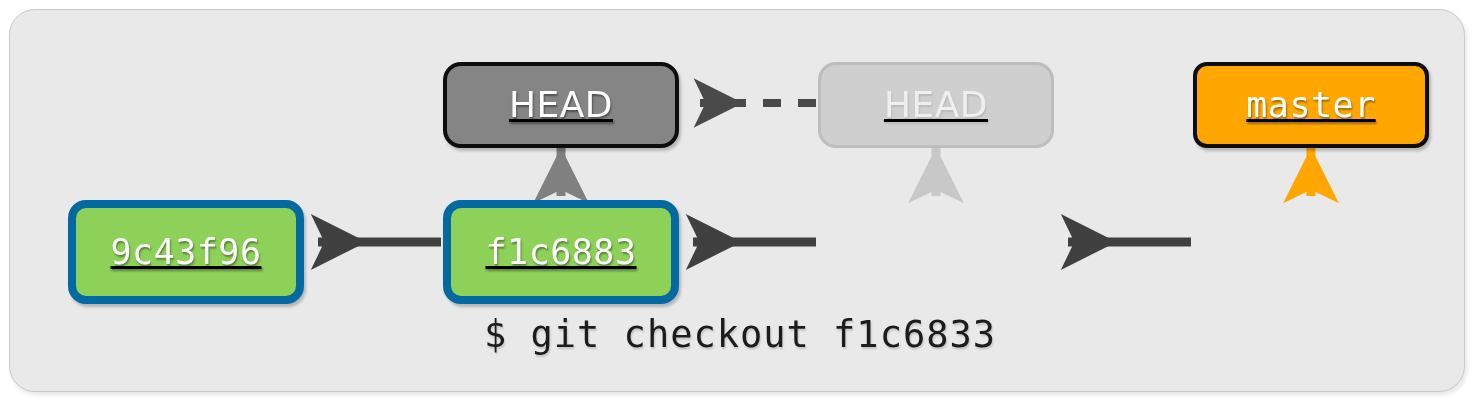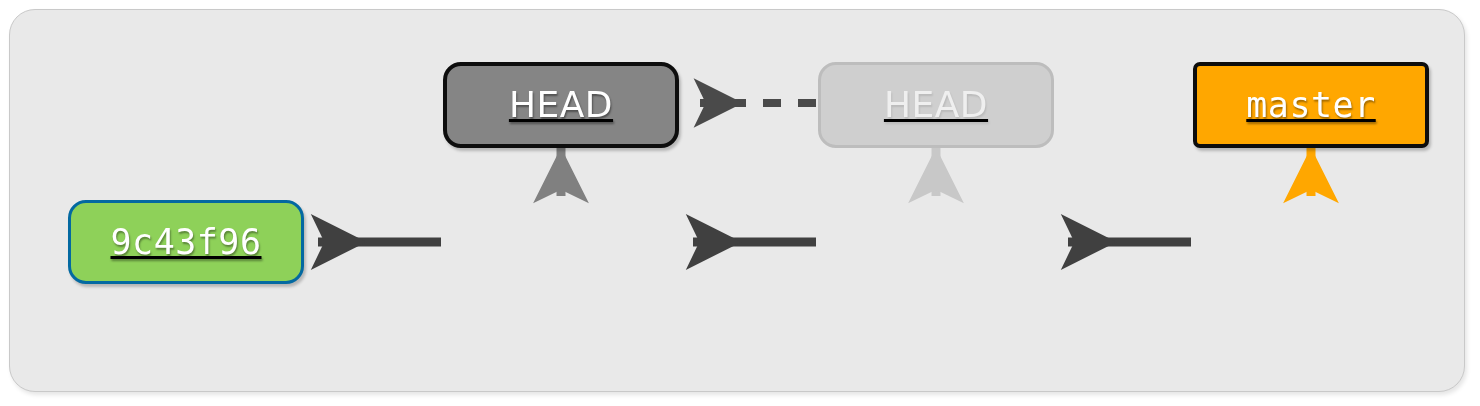--- a/index.html
+++ b/index.html
@@ -49,23 +49,23 @@
   }
 
   .node .lbl {
     display: block;
     line-height: 1;
   }
 
   
   .commit {
     width: 236px;
-    height: 84px;
+    height: 104px;
     background: #8ed159;
-    border: 3px solid #0369a1;
+    border: 8px solid #0369a1;
     border-radius: 18px;
     box-shadow: 2px 3px 3px rgba(0,0,0,0.22);
   }
   .commit .lbl {
     font-family: "DejaVu Sans Mono", monospace;
     font-size: 35px;
     color: #ffffff;
     text-shadow: 1px 2px 2px rgba(0,0,0,0.38);
   }
 
@@ -99,21 +99,21 @@
     color: #efefef;
     text-shadow: 1px 2px 2px rgba(0,0,0,0.10);
   }
 
   
   .branch {
     width: 236px;
     height: 86px;
     background: #ffa700;
     border: 4px solid #0d0d0d;
-    border-radius: 7px;
+    border-radius: 14px;
     box-shadow: 2px 3px 3px rgba(0,0,0,0.22);
   }
   .branch .lbl {
     font-family: "DejaVu Sans Mono", monospace;
     font-size: 35px;
     color: #ffffff;
     text-shadow: 1px 2px 2px rgba(0,0,0,0.38);
   }
 
   
@@ -191,17 +191,21 @@
   </div>
 
   <div class="node branch" style="left:1193px; top:62px;">
     <span class="lbl">master</span>
   </div>
 
   <div class="node commit" style="left:68px; top:200px;">
     <span class="lbl">9c43f96</span>
   </div>
 
-
-
-
+  <div class="node commit" style="left:443px; top:200px;">
+    <span class="lbl">f1c6883</span>
+  </div>
+
+
+
+  <div class="command">$ git checkout f1c6833</div>
 
 </div>
 
 </body></html>

